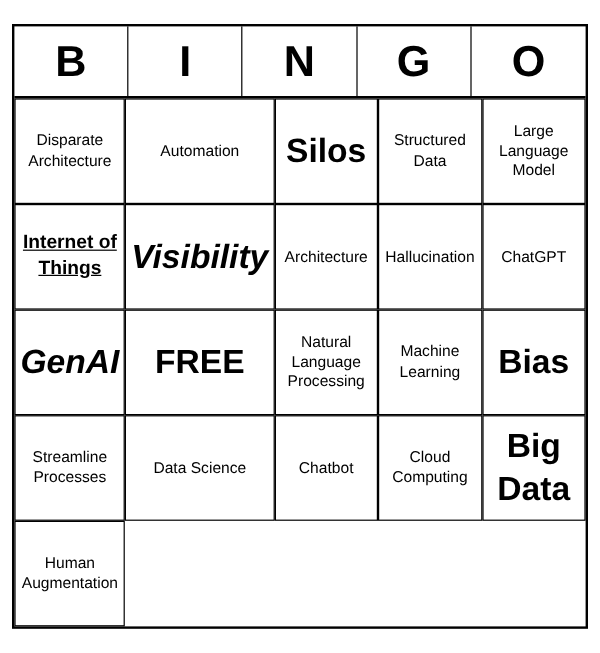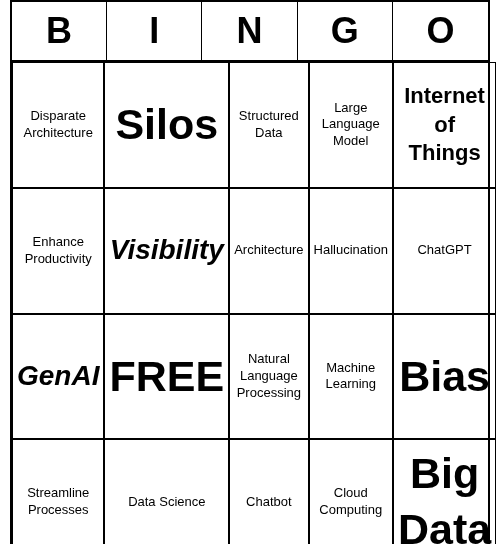--- a/index.html
+++ b/index.html
@@ -46,46 +46,47 @@
       min-height: 88px;
       font-size: 13px;
       line-height: 1.3;
     }
     .bingo-cell.large {
       font-size: 28px;
       font-weight: bold;
       font-style: italic;
     }
     .bingo-cell.xlarge {
-      font-size: 43px;
+      font-size: 28px;
       font-weight: bold;
     }
     .bingo-cell.medium-large {
-      font-size: 22px;
+      font-size: 16px;
       font-weight: bold;
+      text-decoration: underline;
     }
   </style>
 </head>
 <body>
 
 <div class="bingo-card">
   <div class="bingo-header">
   <div class="bingo-letter">B</div>
       <div class="bingo-letter">I</div>
       <div class="bingo-letter">N</div>
       <div class="bingo-letter">G</div>
       <div class="bingo-letter">O</div>
     </div>
   <div class="bingo-grid">
   <div class="bingo-cell">Disparate Architecture</div>
+      <div class="bingo-cell">Automation</div>
       <div class="bingo-cell xlarge">Silos</div>
       <div class="bingo-cell">Structured Data</div>
       <div class="bingo-cell">Large Language Model</div>
       <div class="bingo-cell medium-large">Internet of Things</div>
-      <div class="bingo-cell">Enhance Productivity</div>
       <div class="bingo-cell large">Visibility</div>
       <div class="bingo-cell">Architecture</div>
       <div class="bingo-cell">Hallucination</div>
       <div class="bingo-cell">ChatGPT</div>
       <div class="bingo-cell large">GenAI</div>
       <div class="bingo-cell xlarge">FREE</div>
       <div class="bingo-cell">Natural Language Processing</div>
       <div class="bingo-cell">Machine Learning</div>
       <div class="bingo-cell xlarge">Bias</div>
       <div class="bingo-cell">Streamline Processes</div>

